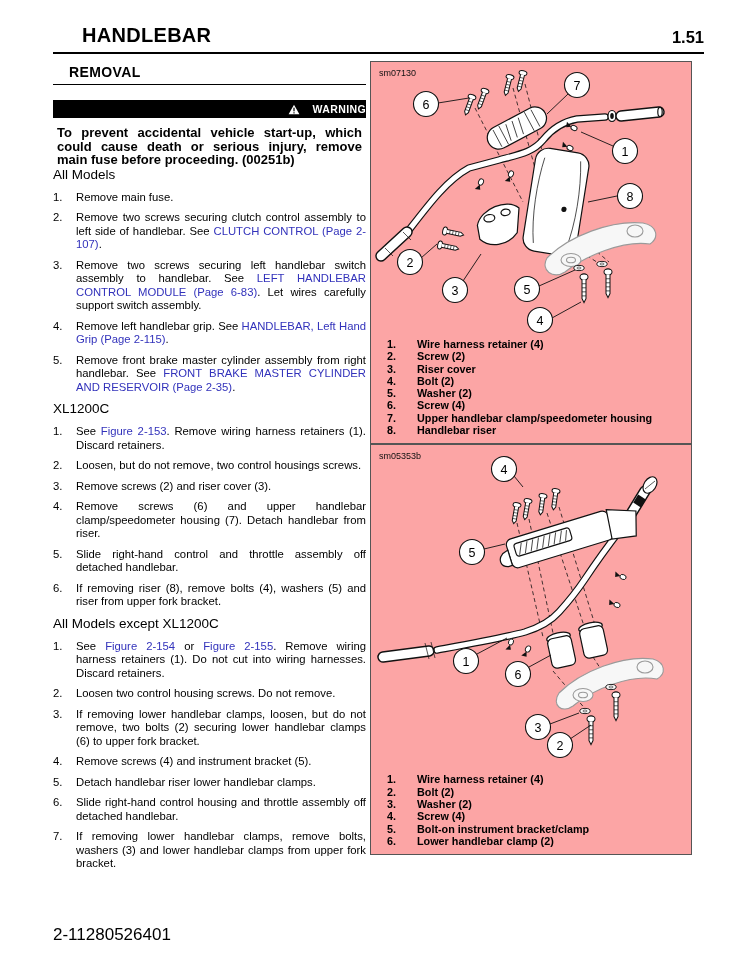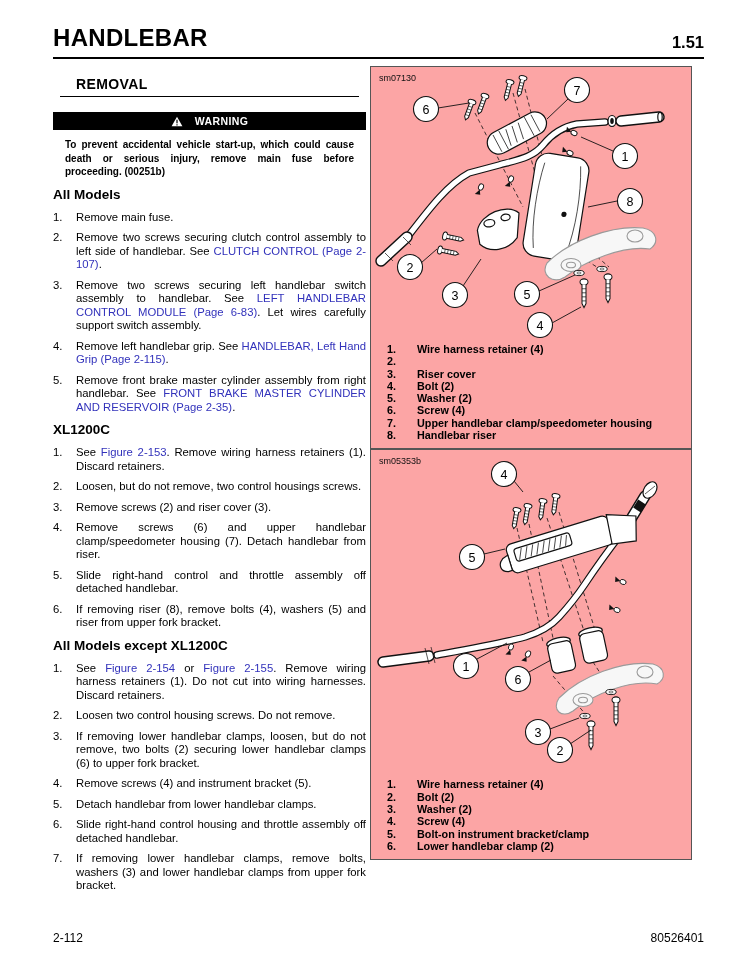--- a/index.html
+++ b/index.html
@@ -1,36 +1,36 @@
 <!DOCTYPE html>
 <html><head>
 <meta charset="utf-8">
 <style>
   html,body{margin:0;padding:0;background:#fff;}
   .page{position:relative;width:756px;height:972px;background:#fff;color:#000;
         font-family:"Liberation Sans",sans-serif;box-sizing:border-box;
         padding:24px 52px 0 53px;overflow:hidden;}
   
   .hdr{display:flex;justify-content:space-between;align-items:flex-end;}
-  .hdr .title{font-size:24px;font-weight:bold;letter-spacing:.3px;}
+  .hdr .title{font-size:20px;font-weight:bold;letter-spacing:.3px;margin-left:29px;}
   .hdr .secnum{font-size:16.5px;font-weight:bold;}
   .hrule{border-top:2.2px solid #000;margin-top:5px;}
   
   .cols{display:flex;gap:4px;margin-top:7px;}
   .leftcol{width:313px;flex:none;}
   .rightcol{width:322px;flex:none;}
   
-  .removal{font-size:14px;font-weight:bold;margin:7px;padding:3px 0 4px 16px;
+  .removal{font-size:14px;font-weight:bold;margin:0;padding:3px 0 4px 16px;
            border-bottom:1.6px solid #000;letter-spacing:.4px;}
   .warnbox{margin-top:15px;}
   .warnbar{background:#000;color:#fff;height:18px;display:flex;align-items:center;
-           justify-content:center;gap:12px;font-weight:bold;font-size:10.5px;letter-spacing:.4px;}
+           justify-content:flex-end;gap:12px;font-weight:bold;font-size:10.5px;letter-spacing:.4px;}
   .warnbar svg{width:12px;height:11px;display:block;}
-  .warntext{font-weight:bold;font-size:10px;line-height:13.6px;text-align:justify;margin:8px 12px 0;}
-  .sechead{font-size:13.5px;font-weight:bold;margin:8px 0 9px;}
+  .warntext{font-weight:bold;font-size:13px;line-height:13.6px;text-align:justify;margin:8px 4px 0;}
+  .sechead{font-size:13.5px;font-weight:normal;margin:0 0 9px;}
   ol.steps{list-style:none;margin:0;padding:0;}
   ol.steps li{display:grid;grid-template-columns:23px 1fr;font-size:11.3px;
               line-height:13.5px;margin-bottom:7px;}
   .steptext{text-align:justify;}
   .link{color:#3232bb;cursor:pointer;}
   
   .figbox{border:1.2px solid #555;position:relative;background:#fca5a5;}
   .figtag{position:absolute;top:6px;left:8px;font-size:9px;color:#111;}
   .legend{padding:2px 6px 7px 16px;}
   .legrow{display:grid;grid-template-columns:30px 1fr;font-weight:bold;
@@ -45,21 +45,21 @@
   .ln{stroke:#111;fill:none;stroke-width:1;}
   .thin{stroke-width:.7;}
   .dash{stroke:#111;stroke-width:.8;fill:none;stroke-dasharray:4 3;}
   .part{fill:#fff;stroke:#111;stroke-width:1.2;}
   .gray{stroke:#9a9a9a;fill:#f7f7f7;stroke-width:1.1;}
   .co circle{fill:#fff;stroke:#111;stroke-width:1.1;}
   .co text{font-size:12.5px;text-anchor:middle;fill:#000;font-family:"Liberation Sans",sans-serif;}
   .lead{stroke:#111;stroke-width:.9;}
   
   .pfoot{position:absolute;left:53px;right:52px;bottom:27px;display:flex;
-         justify-content:space-between;font-size:12px;}
+         font-size:17px;}
 </style>
 </head>
 <body>
 
 <div class="page">
 
   <div class="hdr">
     <span class="title">HANDLEBAR</span>
     <span class="secnum">1.51</span>
   </div>
@@ -146,21 +146,21 @@
             <li>
               <span>3.</span>
               <span class="steptext"><span>If removing lower handlebar clamps, loosen, but do not remove, two bolts (2) securing lower handlebar clamps (6) to upper fork bracket.</span></span>
             </li>
             <li>
               <span>4.</span>
               <span class="steptext"><span>Remove screws (4) and instrument bracket (5).</span></span>
             </li>
             <li>
               <span>5.</span>
-              <span class="steptext"><span>Detach handlebar from lower handlebar clamps.</span></span>
+              <span class="steptext"><span>Detach handlebar riser lower handlebar clamps.</span></span>
             </li>
             <li>
               <span>6.</span>
               <span class="steptext"><span>Slide right-hand control housing and throttle assembly off detached handlebar.</span></span>
             </li>
             <li>
               <span>7.</span>
               <span class="steptext"><span>If removing lower handlebar clamps, remove bolts, washers (3) and lower handlebar clamps from upper fork bracket.</span></span>
             </li>
           </ol>
@@ -260,20 +260,21 @@
               <text x="169" y="262.5">4</text>
           </g>
         </svg>
         <div class="legend">
             <div class="legrow">
               <span>1.</span>
               <span>Wire harness retainer (4)</span>
             </div>
             <div class="legrow">
               <span>2.</span>
+              <span>Screw (2)</span>
             </div>
             <div class="legrow">
               <span>3.</span>
               <span>Riser cover</span>
             </div>
             <div class="legrow">
               <span>4.</span>
               <span>Bolt (2)</span>
             </div>
             <div class="legrow">

